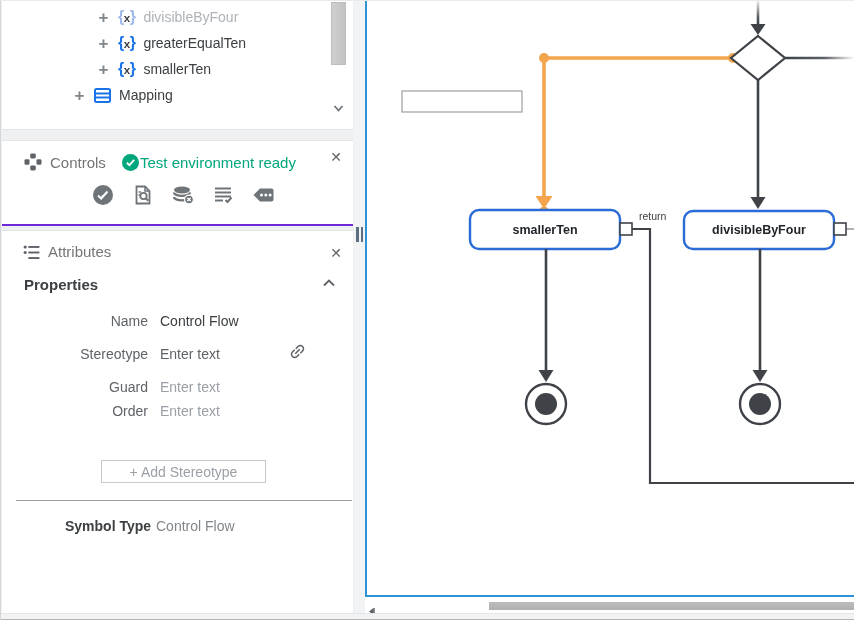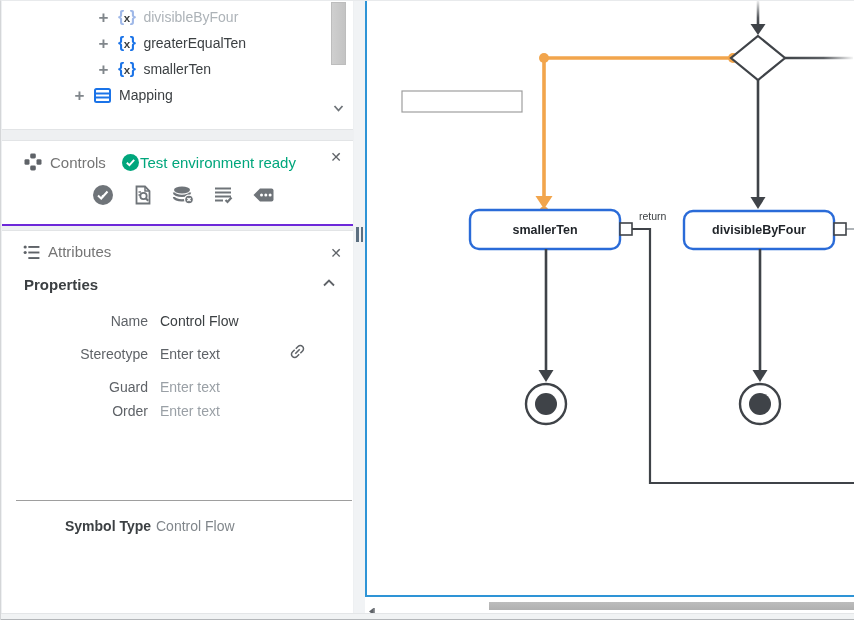--- a/index.html
+++ b/index.html
@@ -221,20 +221,21 @@
       </div>
       <div class="field-row" style="top:148px;padding-left:28px;">
         <span class="field-label">Guard</span>
         <span class="field-value ph">Enter text</span>
       </div>
       <div class="field-row" style="top:172px;">
         <span class="field-label">Order</span>
         <span class="field-value ph">Enter text</span>
       </div>
 
+      <button class="add-stereo">+ Add Stereotype</button>
       <div class="attrs-divider"></div>
       <span class="symbol-label">Symbol Type</span>
       <span class="symbol-value">Control Flow</span>
     </div>
   </div>
 
   <div class="splitter">
     <div class="splitter-handle">
         <i></i>
         <i></i>

